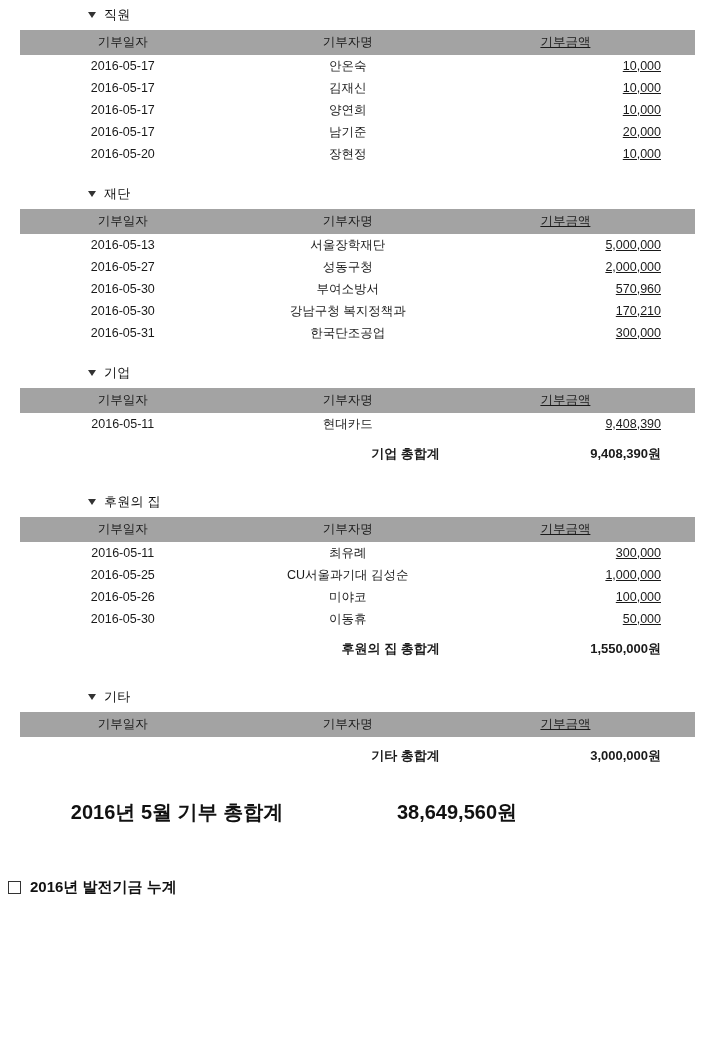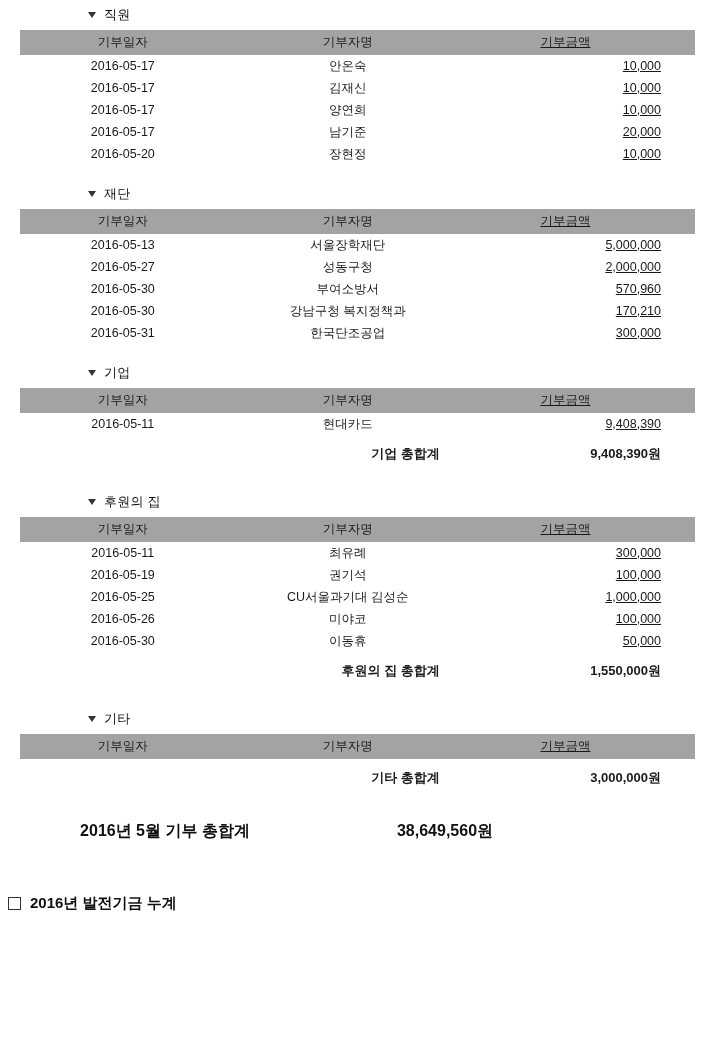--- a/index.html
+++ b/index.html
@@ -87,24 +87,24 @@
     text-align: right;
     padding-right: 34px;
   }
 
   .gap { height: 14px; }
 
   
   .grand {
     display: flex;
     align-items: flex-start;
-    margin: 18px 0 0 0;
+    margin: 18px 0 0 12px;
     padding: 6px 0 6px 0;
     font-weight: bold;
-    font-size: 16px;
+    font-size: 20px;
   }
   .grand .g-label {
     width: 330px;
     text-align: center;
   }
   .grand .g-value {
     width: 230px;
     text-align: center;
   }
 
@@ -272,25 +272,20 @@
           <th class="col-amt">기부금액</th>
         </tr>
       </thead>
       <tbody>
         <tr>
           <td class="col-date">2016-05-11</td>
           <td class="col-name">최유례</td>
           <td class="col-amt">300,000</td>
         </tr>
         <tr>
-          <td class="col-date">2016-05-19</td>
-          <td class="col-name">권기석</td>
-          <td class="col-amt">100,000</td>
-        </tr>
-        <tr>
           <td class="col-date">2016-05-25</td>
           <td class="col-name">CU서울과기대 김성순</td>
           <td class="col-amt">1,000,000</td>
         </tr>
         <tr>
           <td class="col-date">2016-05-26</td>
           <td class="col-name">미야코</td>
           <td class="col-amt">100,000</td>
         </tr>
         <tr>

